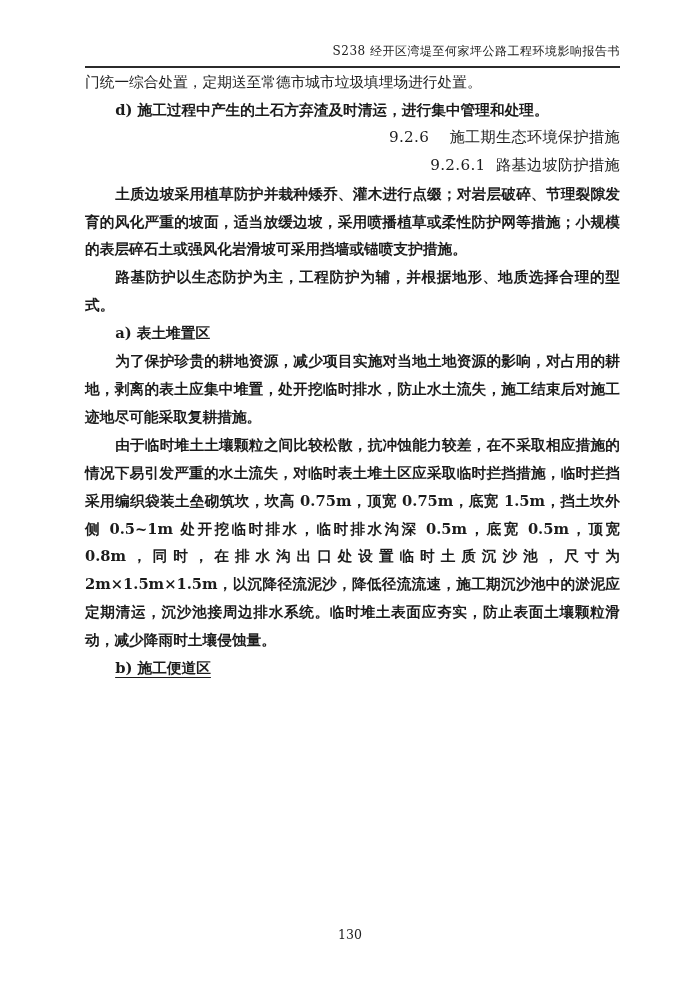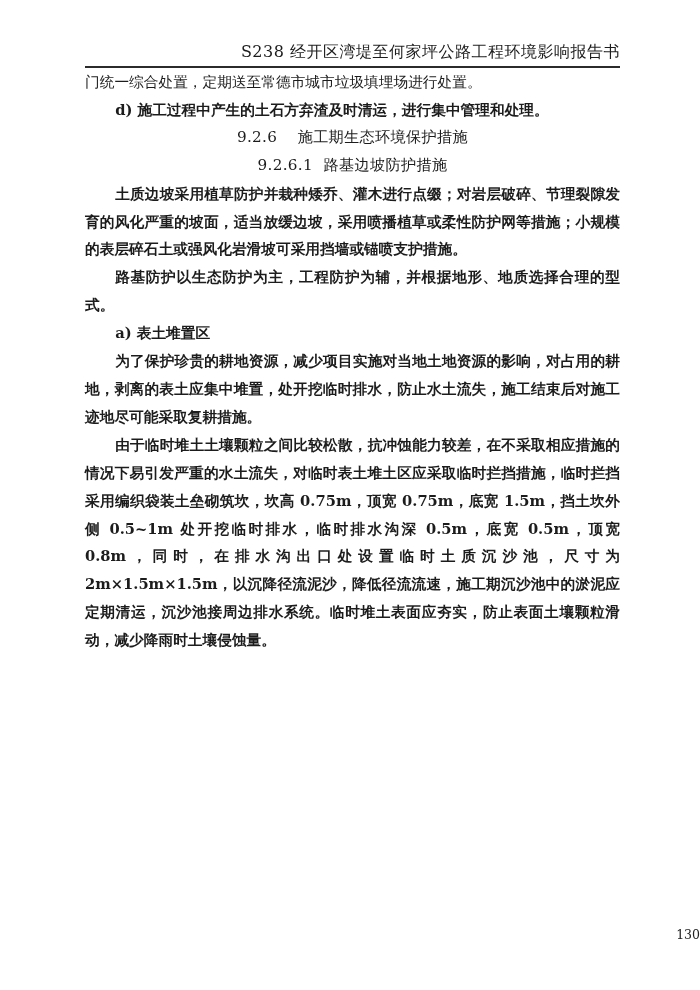--- a/index.html
+++ b/index.html
@@ -18,21 +18,21 @@
     color: #1c1c1c;
     padding: 44px 80px 0 85px;
     overflow: hidden;
   }
   .doc-header {
     border-bottom: 2px solid #2b2b2b;
     padding-bottom: 7px;
   }
   .doc-header .title {
     text-align: right;
-    font-size: 16px;
+    font-size: 12px;
     line-height: 15px;
     letter-spacing: 0.5px;
     white-space: nowrap;
   }
   .content {
     font-size: 14.7px;
     line-height: 27.9px;
     text-align: justify;
   }
   .content p {
@@ -40,36 +40,36 @@
   }
   .indent {
     text-indent: 2.05em;
     font-weight: bold;
   }
   .heading {
     margin: 0;
     font-size: 15.2px;
     font-weight: normal;
     line-height: 27.9px;
-    text-align: center;
+    text-align: right;
     letter-spacing: 0.3px;
   }
   .heading .num-wide { margin-right: 1.35em; }
   .heading .num { margin-right: 0.7em; }
   .u {
     text-decoration: underline;
     text-underline-offset: 4px;
     text-decoration-thickness: 1px;
   }
   .page-footer {
     position: absolute;
     left: 0;
     right: 0;
     bottom: 48px;
-    text-align: right;
+    text-align: center;
     font-size: 12.5px;
     color: #222222;
   }
 </style>
 </head>
 <body>
 
 <div class="page">
 
   <div class="doc-header">
@@ -91,20 +91,21 @@
     <p class="indent">路基防护以生态防护为主，工程防护为辅，并根据地形、地质选择合理的型式。</p>
 
 
 
     <p class="indent">a) 表土堆置区</p>
 
     <p class="indent">为了保护珍贵的耕地资源，减少项目实施对当地土地资源的影响，对占用的耕地，剥离的表土应集中堆置，处开挖临时排水，防止水土流失，施工结束后对施工迹地尽可能采取复耕措施。</p>
 
     <p class="indent">由于临时堆土土壤颗粒之间比较松散，抗冲蚀能力较差，在不采取相应措施的情况下易引发严重的水土流失，对临时表土堆土区应采取临时拦挡措施，临时拦挡采用编织袋装土垒砌筑坎，坎高 0.75m，顶宽 0.75m，底宽 1.5m，挡土坎外侧 0.5~1m 处开挖临时排水，临时排水沟深 0.5m，底宽 0.5m，顶宽 0.8m，同时，在排水沟出口处设置临时土质沉沙池，尺寸为 2m×1.5m×1.5m，以沉降径流泥沙，降低径流流速，施工期沉沙池中的淤泥应定期清运，沉沙池接周边排水系统。临时堆土表面应夯实，防止表面土壤颗粒滑动，减少降雨时土壤侵蚀量。</p>
 
+    <p class="indent u">b) 施工便道区</p>
 
 
   </div>
 
   <div class="page-footer">
     <span>130</span>
   </div>
 
 </div>
 

